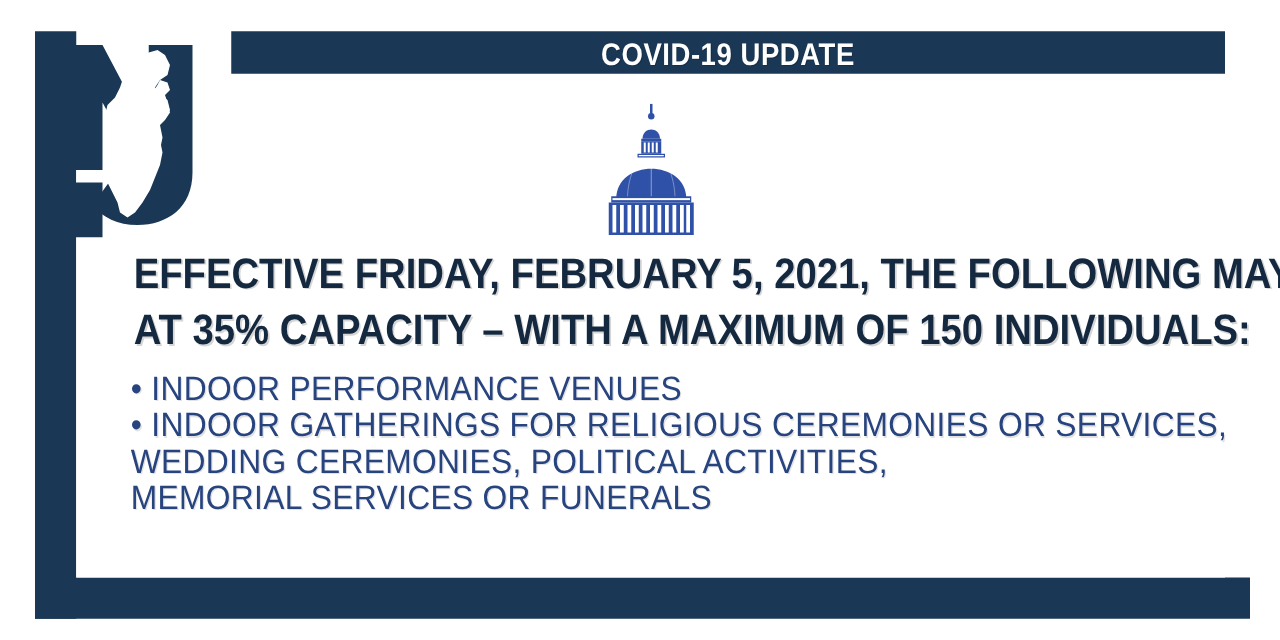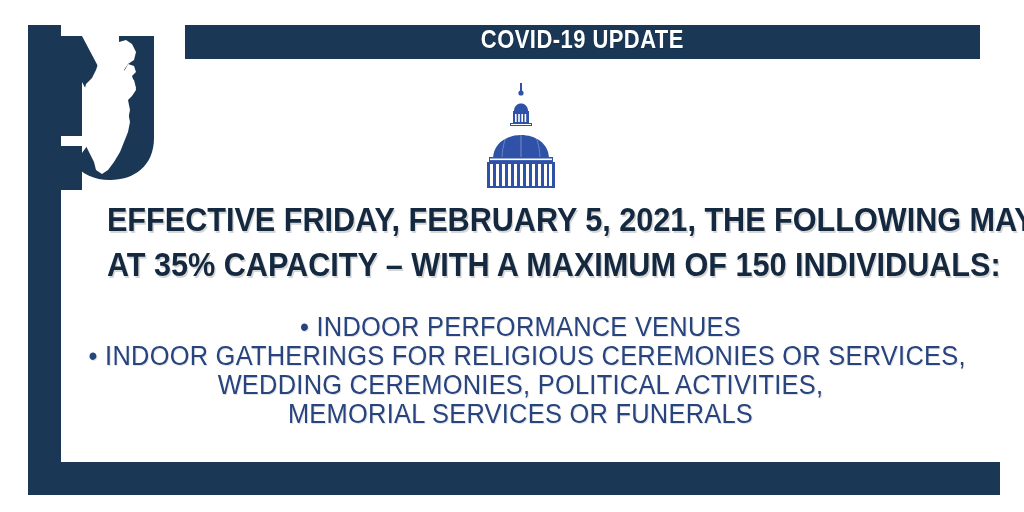--- a/index.html
+++ b/index.html
@@ -39,21 +39,21 @@
     background: #1a3855;
   }
   .header-bar {
     position: absolute;
     left: 185px;
     top: 25px;
     width: 795px;
     height: 34px;
     background: #1a3855;
     display: flex;
-    align-items: flex-start;
+    align-items: flex-end;
     justify-content: center;
   }
   .header-title {
     color: #ffffff;
     font-family: "Liberation Sans Narrow", "Liberation Sans", sans-serif;
     font-weight: bold;
     font-size: 25px;
     letter-spacing: 0.5px;
     transform: scaleX(0.88);
     white-space: nowrap;
@@ -109,23 +109,23 @@
     letter-spacing: 0px;
     transform: scaleX(0.90);
     white-space: nowrap;
     text-shadow: 1.5px 1.5px 0 rgba(120,120,120,0.30);
   }
 
   
   .bullets {
     position: absolute;
     left: 0;
-    top: 254px;
+    top: 238px;
     width: 919px;
-    text-align: center;
+    padding-left: 16px;
   }
   .bullets .bl {
     display: block;
     color: #27447f;
     font-family: "Liberation Sans Narrow", "Liberation Sans", sans-serif;
     font-weight: normal;
     font-size: 27px;
     line-height: 29px;
     letter-spacing: 0.3px;
     transform: scaleX(0.94);

